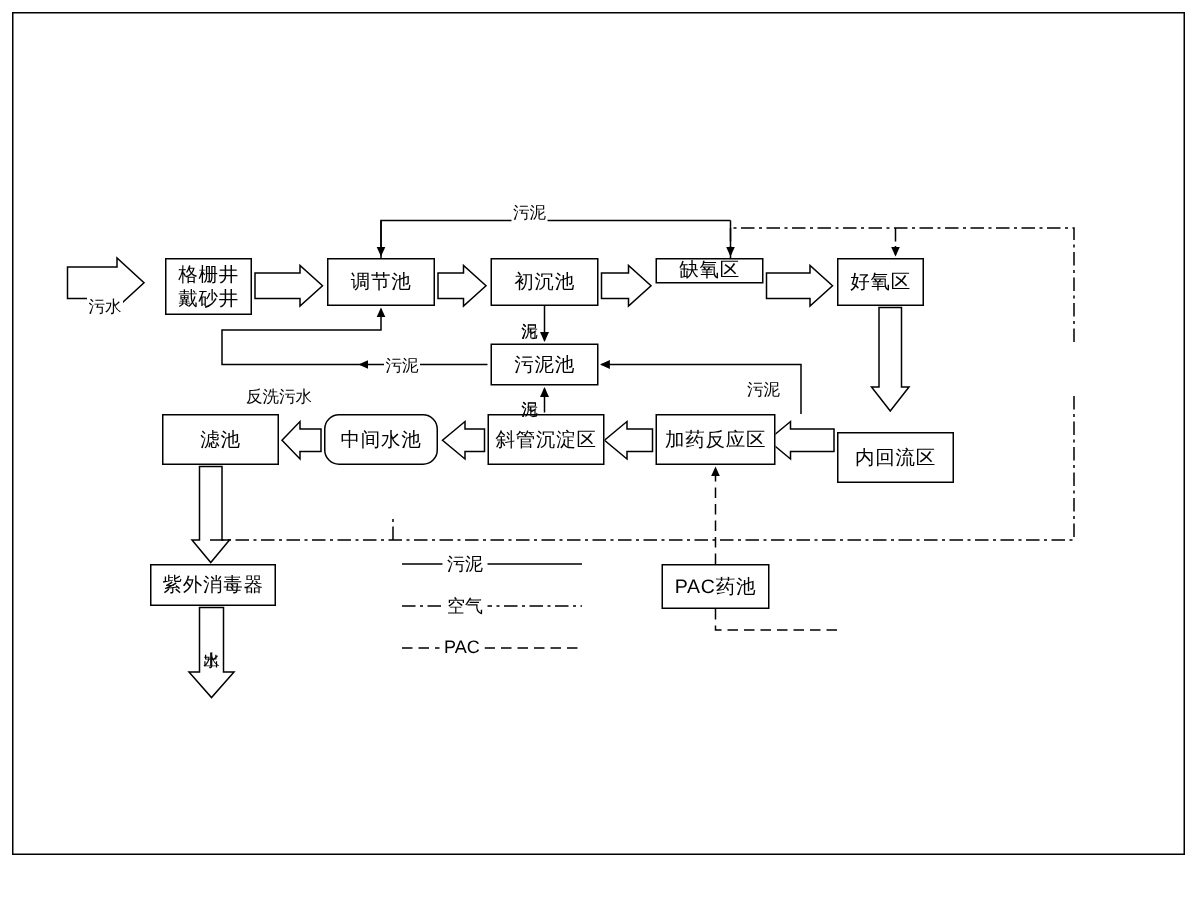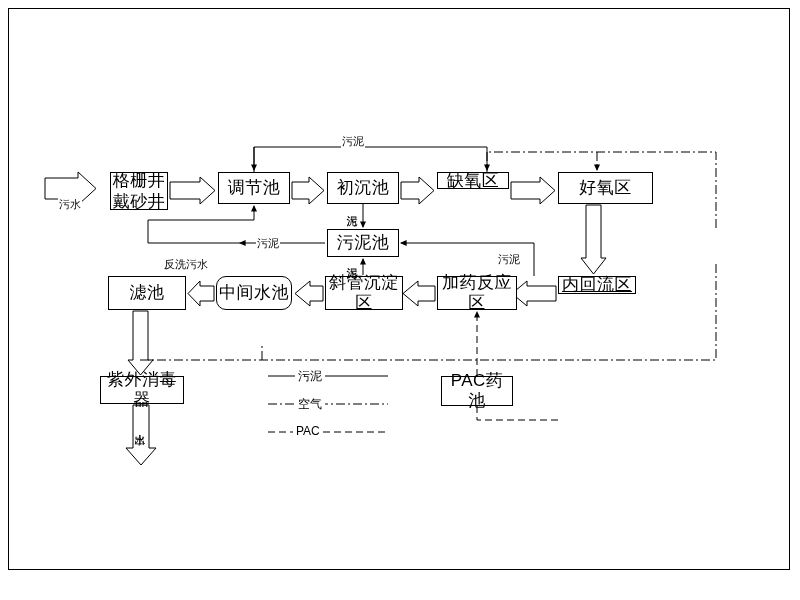--- a/index.html
+++ b/index.html
@@ -2,21 +2,21 @@
 <html><head>
 <meta charset="utf-8">
 <style>
   html,body{margin:0;padding:0;background:#ffffff;}
   body{width:800px;height:600px;font-family:"Liberation Sans","DejaVu Sans",sans-serif;}
   #stage{position:relative;width:800px;height:600px;overflow:hidden;background:#fff;}
   #frame{position:absolute;left:8px;top:8px;width:782px;height:562px;border:1px solid #000;box-sizing:border-box;}
   svg{position:absolute;left:0;top:0;width:800px;height:600px;}
   .box{position:absolute;border:1px solid #000;background:#fff;box-sizing:border-box;
        display:flex;align-items:center;justify-content:center;text-align:center;
-       font-size:17px;color:#000;line-height:1.15;letter-spacing:0.5px;}
+       font-size:13px;color:#000;line-height:1.15;letter-spacing:0.5px;}
   .box.two{line-height:1.25;}
   .lbl{position:absolute;font-size:11px;color:#000;background:#fff;padding:0 1px;white-space:nowrap;}
   .lbl.vert{writing-mode:vertical-rl;text-orientation:upright;letter-spacing:0px;line-height:1;padding:1px 0;}
   .legend-item{position:absolute;font-size:12px;color:#000;background:#fff;padding:0 3px;}
 </style>
 </head>
 <body>
 
 <div id="stage">
   <div id="frame"></div>
@@ -99,39 +99,39 @@
   </div>
   <div class="box" style="left:218px;top:172px;width:72px;height:32px;">
     <span>调节池</span>
   </div>
   <div class="box" style="left:327px;top:172px;width:72px;height:32px;">
     <span>初沉池</span>
   </div>
   <div class="box" style="left:437px;top:172px;width:72px;height:17px;">
     <span>缺氧区</span>
   </div>
-  <div class="box" style="left:558px;top:172px;width:95px;height:32px;">
+  <div class="box" style="left:558px;top:172px;width:58px;height:32px;">
     <span>好氧区</span>
   </div>
   <div class="box" style="left:327px;top:229px;width:72px;height:28px;">
     <span>污泥池</span>
   </div>
   <div class="box" style="left:108px;top:276px;width:78px;height:34px;">
     <span>滤池</span>
   </div>
   <div class="box" style="left:216px;top:276px;width:76px;height:34px;border-radius:10px;">
     <span>中间水池</span>
   </div>
   <div class="box" style="left:325px;top:276px;width:78px;height:34px;">
     <span>斜管沉淀区</span>
   </div>
   <div class="box" style="left:437px;top:276px;width:80px;height:34px;">
     <span>加药反应区</span>
   </div>
-  <div class="box" style="left:558px;top:276px;width:78px;height:18px;text-decoration:underline;">
+  <div class="box" style="left:558px;top:288px;width:78px;height:34px;">
     <span>内回流区</span>
   </div>
   <div class="box" style="left:100px;top:376px;width:84px;height:28px;">
     <span>紫外消毒器</span>
   </div>
   <div class="box" style="left:441px;top:376px;width:72px;height:30px;">
     <span>PAC药池</span>
   </div>
 
   <div class="lbl" style="left:341px;top:134px;">污泥</div>

